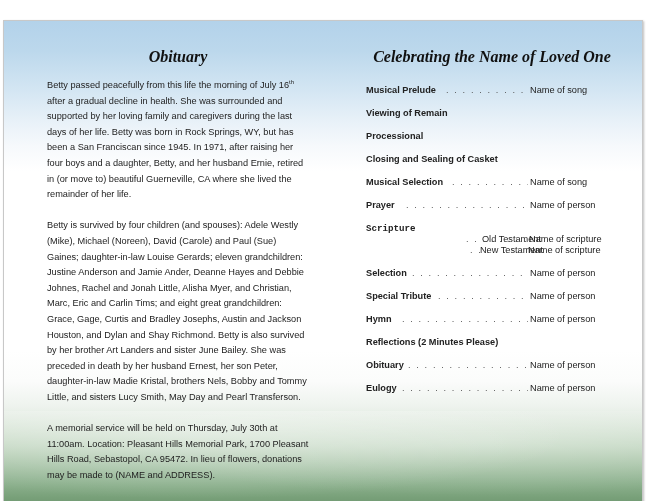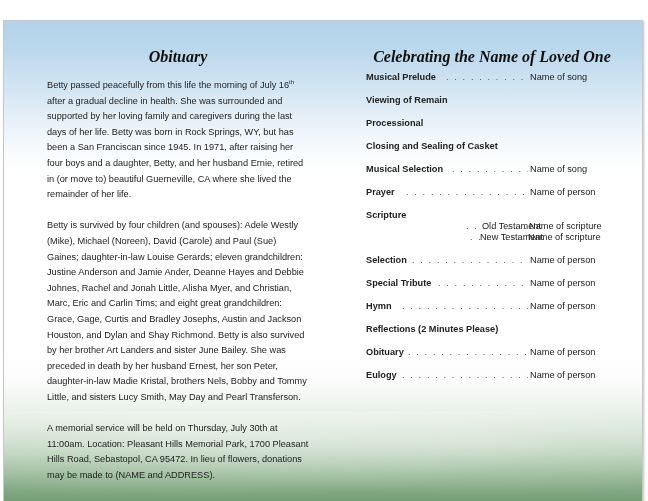--- a/index.html
+++ b/index.html
@@ -71,21 +71,21 @@
       font-family: "Liberation Serif", serif;
       font-weight: bold;
       font-style: italic;
       font-size: 16px;
       text-align: center;
       color: #111111;
       margin: 0 0 11px 0;
       line-height: 20px;
     }
     .col-left .title { margin-bottom: 11px; }
-    .col-right .title { margin-left: -10px; margin-bottom: 5px; }
+    .col-right .title { margin-left: -10px; margin-bottom: 18px; }
     .para { margin: 0 0 15.6px 0; }
     .para sup { font-size: 6px; line-height: 0; vertical-align: super; }
     .prog-item {
       position: relative;
       height: 11px;
       line-height: 11px;
       margin-bottom: 12px;
       white-space: nowrap;
     }
     .prog-item .label { font-weight: bold; }
@@ -116,21 +116,21 @@
       color: #555555;
       letter-spacing: 1.6px;
       overflow: hidden;
     }
     .sub-item .value {
       position: absolute;
       left: 163px;
       top: 0;
     }
     .scripture-block { margin-bottom: 12px; }
-    .scripture-block .prog-item { margin-bottom: 1px; }
+    .scripture-block .prog-item { margin-bottom: 1px; font-family: Liberation Mono, monospace; }
   </style>
 </head>
 <body>
 
 <div class="page">
 
   <div class="col-left">
     <div class="title">Obituary</div>
     <p class="para"><span>Betty passed peacefully from this life the morning of July 16</span><sup>th</sup><span> after a gradual decline in health.  She was surrounded and supported by her loving family and caregivers during the last days of her life.  Betty was born in Rock Springs, WY, but has been a San Franciscan since 1945.  In 1971, after raising her four boys and a daughter, Betty, and her husband Ernie, retired in (or move to) beautiful Guerneville, CA where she lived the remainder of her life.</span></p>
     <p class="para">Betty is survived by four children (and spouses): Adele Westly (Mike), Michael (Noreen), David (Carole) and Paul (Sue) Gaines;  daughter-in-law Louise Gerards;  eleven grandchildren: Justine Anderson and Jamie Ander, Deanne Hayes and Debbie Johnes, Rachel and Jonah Little, Alisha Myer, and Christian, Marc, Eric and Carlin Tims;  and eight great grandchildren: Grace, Gage, Curtis and Bradley Josephs, Austin and Jackson Houston, and Dylan and Shay Richmond.  Betty is also survived by her brother Art Landers and sister June Bailey.  She was preceded in death by her husband Ernest, her son Peter, daughter-in-law Madie Kristal, brothers Nels, Bobby and Tommy Little, and sisters Lucy Smith, May Day and Pearl Transferson.</p>

